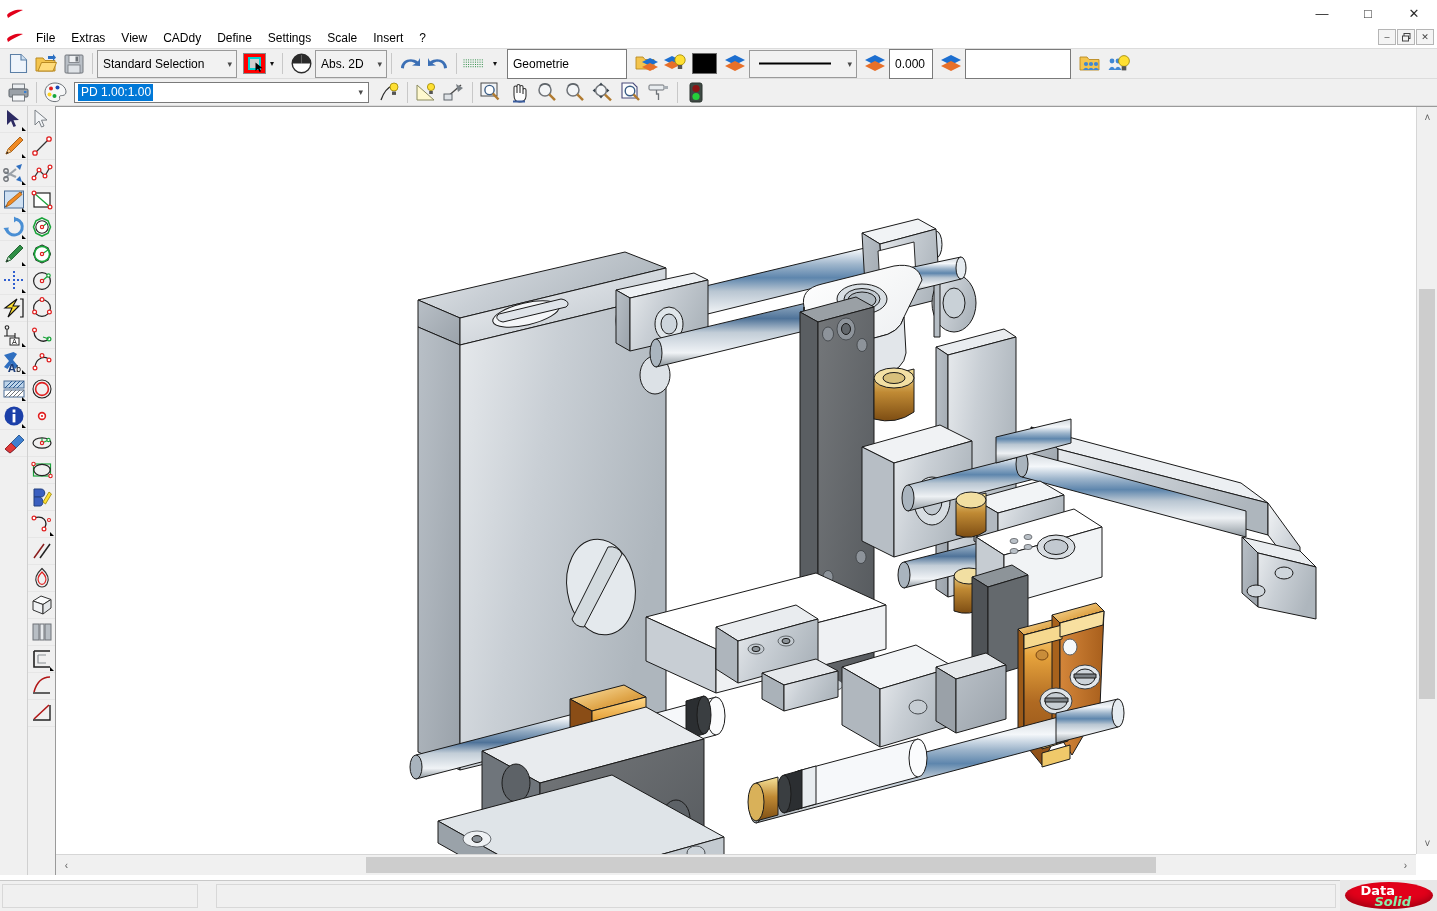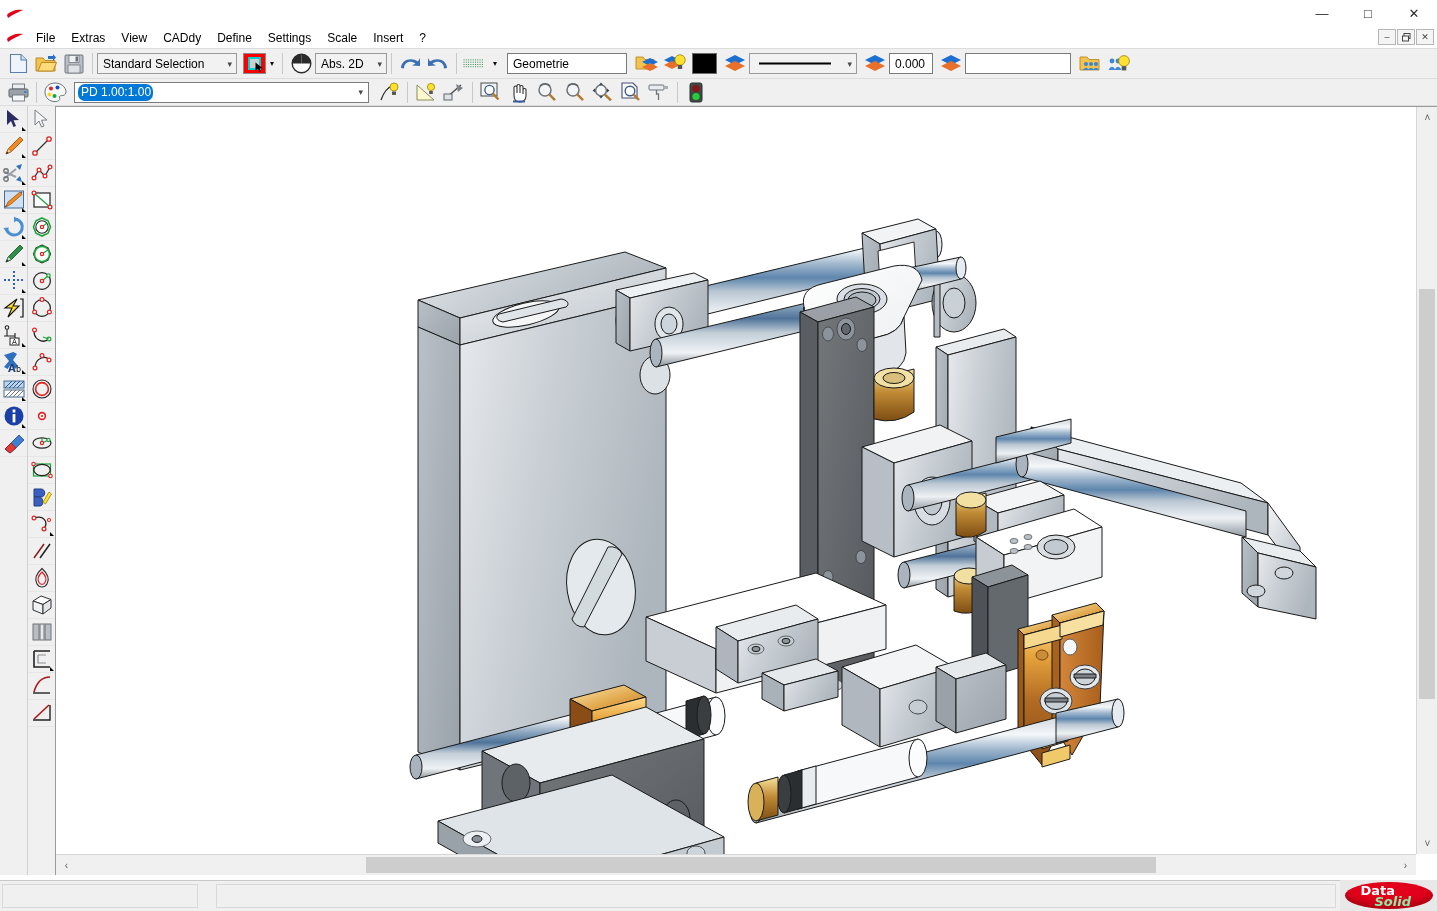--- a/index.html
+++ b/index.html
@@ -53,30 +53,30 @@
   #toolbar1 { top: 48px; height: 31px; border-top: 1px solid #dcdcdc; }
   #toolbar2 { top: 79px; height: 27px; }
 
   .tb-btn {
     width: 26px; height: 25px; display: flex; align-items: center; justify-content: center;
     margin: 0 1px; border: 1px solid transparent; border-radius: 2px;
   }
   .tb-sep { width: 1px; height: 21px; background: #c8c8c8; margin: 0 4px; }
 
   .combo {
-    height: 21px; border: 1px solid #9a9a9a; background: #f2f2f2;
+    height: 28px; border: 1px solid #9a9a9a; background: #f2f2f2;
     display: flex; align-items: center; position: relative;
     font-size: 12px; color: #000; padding-left: 5px;
   }
   .combo .caret {
     position: absolute; right: 4px; top: 0; bottom: 0;
     display: flex; align-items: center; color: #4a4a4a; font-size: 9px;
   }
   .textbox {
-    height: 21px; border: 1px solid #7a7a7a; background: #ffffff;
+    height: 30px; border: 1px solid #7a7a7a; background: #ffffff;
     display: flex; align-items: center; font-size: 12px; color: #000; padding-left: 5px;
   }
 
   
   .colorbtn {
     width: 23px; height: 21px; background: #ff0000; border: 1px solid #8a8a8a;
     position: relative; display: flex; align-items: center; justify-content: center;
   }
   .colorbtn .sq {
     width: 13px; height: 13px; background: #cfcfcf; border: 2px solid #00d2d2;
@@ -87,21 +87,21 @@
   }
 
   .blackswatch { width: 25px; height: 21px; background: #000000; border: 1px solid #6b6b6b; }
 
   .pd-input {
     height: 21px; border: 1px solid #7a7a7a; background: #ffffff;
     display: flex; align-items: center; position: relative; font-size: 12px;
   }
   .pd-sel {
     background: #0078d7; color: #ffffff; padding: 1px 2px 1px 3px; margin-left: 3px;
-    font-size: 12px; line-height: 15px; border-radius: 7px;
+    font-size: 12px; line-height: 15px;
   }
 
   
   .lefttools {
     position: absolute; left: 0; top: 106px; width: 55px; height: 769px;
     background: #f0f0f0; display: flex;
   }
   .lt-col { width: 27px; display: flex; flex-direction: column; }
   .lt-col.second { border-left: 1px solid #d0d0d0; }
   .lt-btn {

